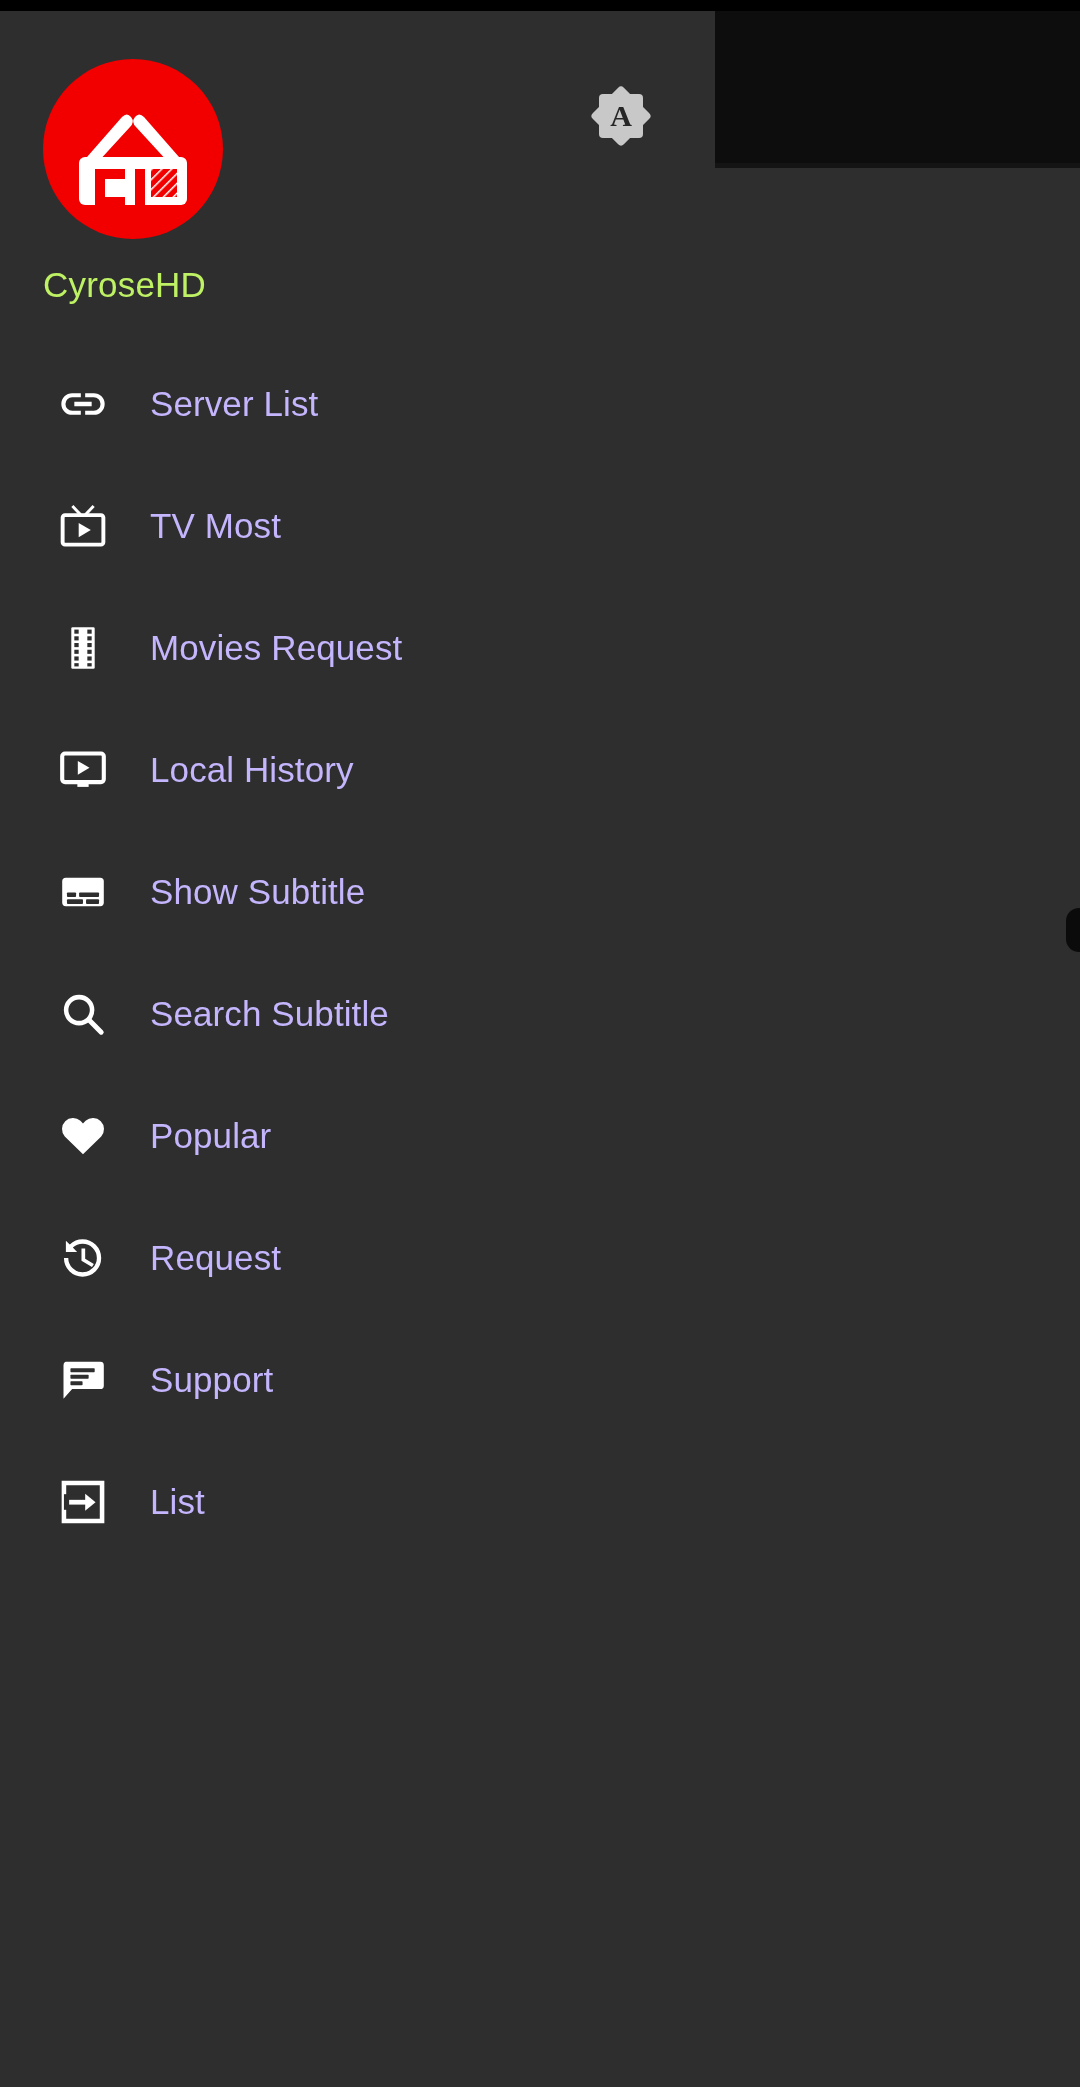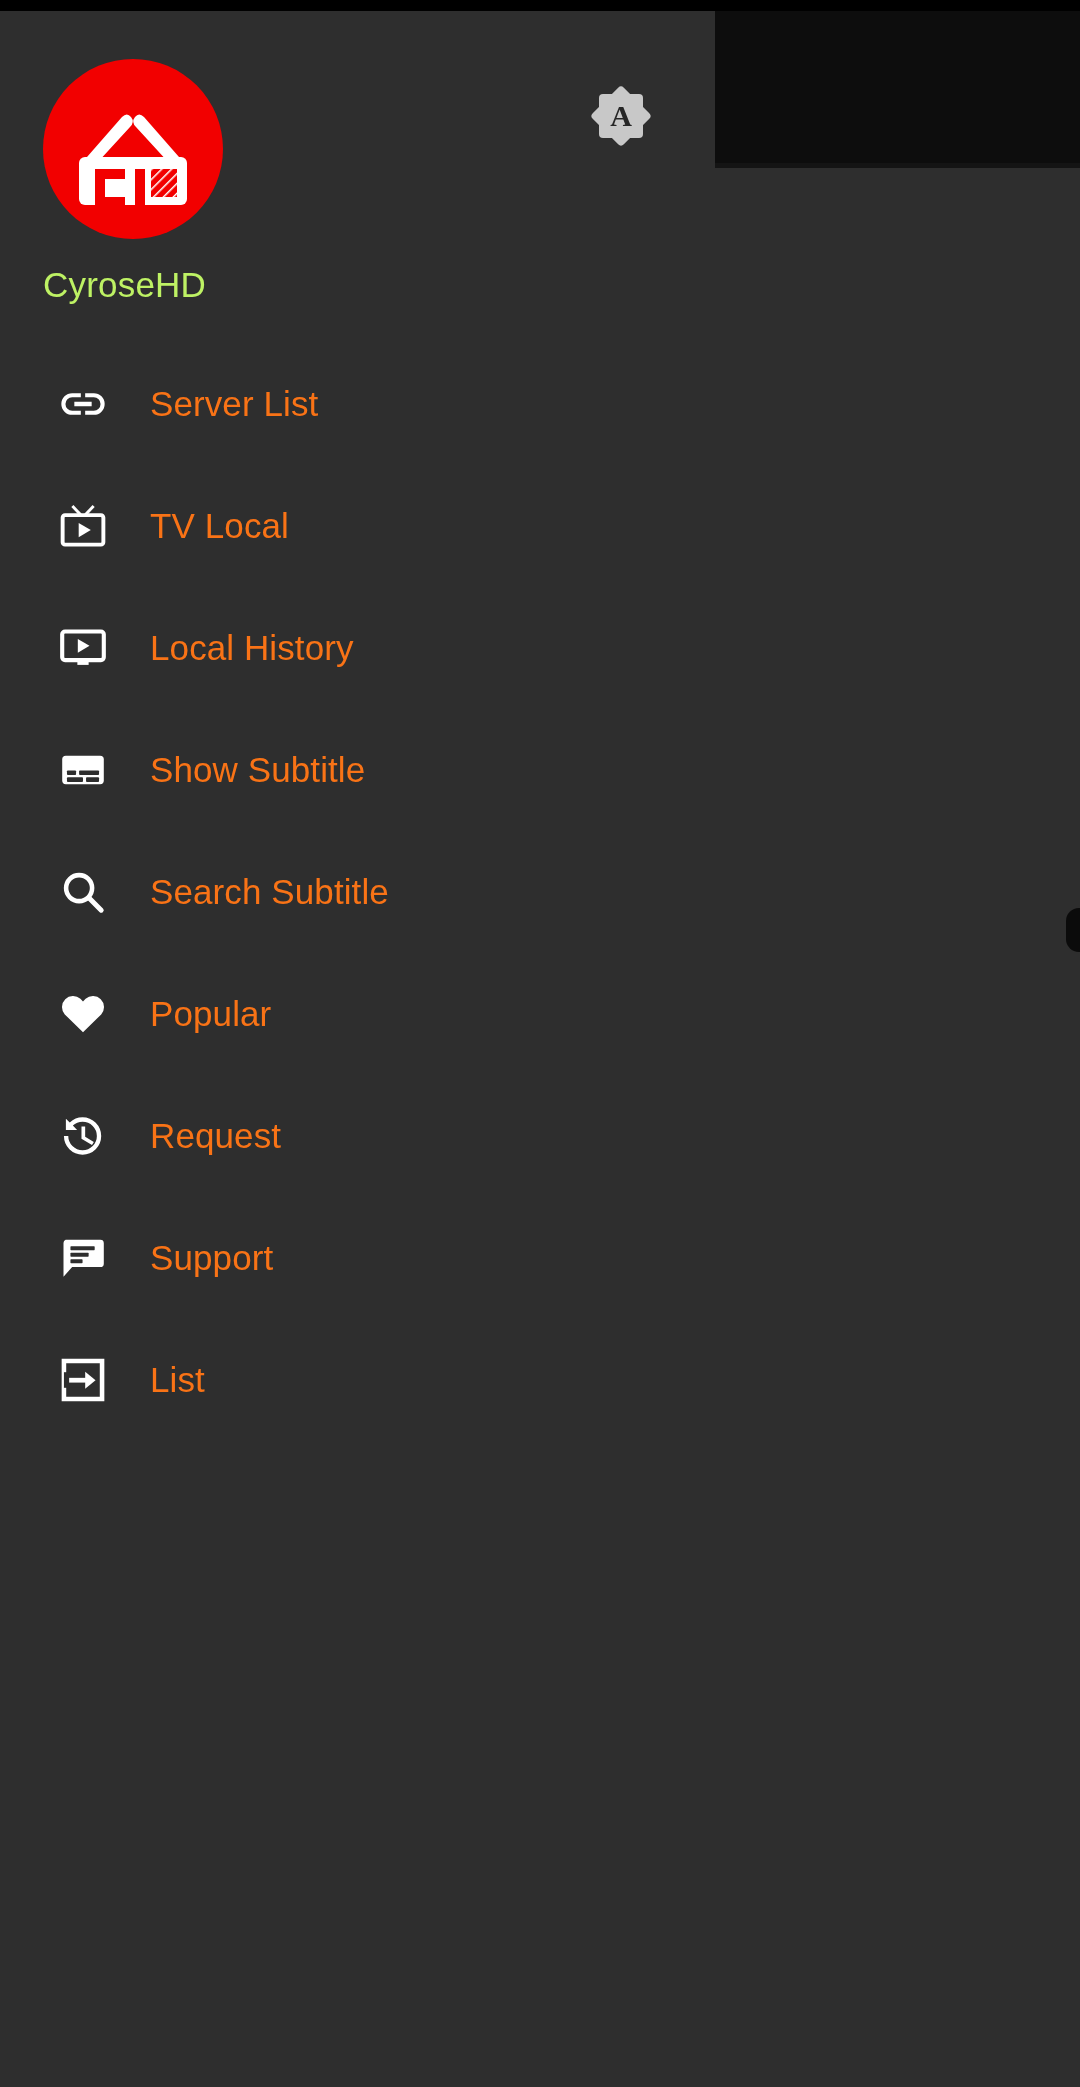--- a/index.html
+++ b/index.html
@@ -154,21 +154,21 @@
     width: 52px;
     height: 52px;
     flex: 0 0 52px;
     display: flex;
     align-items: center;
     justify-content: center;
   }
   .menu-icon svg { display: block; }
   .menu-label {
     margin-left: 41px;
-    color: #f97316;
+    color: #c4b5fd;
     font-size: 35px;
     letter-spacing: 0.1px;
     white-space: nowrap;
   }
 </style>
 </head>
 <body>
 
 <div id="screen">
 
@@ -235,23 +235,45 @@
 
       <div class="menu-item">
         <span class="menu-icon">
           <svg width="52" height="52" viewBox="0 0 24 24">
             <path d="M7.6 2.3 11.4 6.4 10.4 7.3 6.6 3.2z" fill="#ffffff"></path>
             <path d="M16.4 2.3 12.6 6.4l1.0.9 3.8-4.1z" fill="#ffffff"></path>
             <rect x="2.6" y="7.0" width="18.8" height="13.6" rx="1.1" fill="none" stroke="#ffffff" stroke-width="1.8"></rect>
             <path d="M10.0 10.6v6.6l5.6-3.3z" fill="#ffffff"></path>
           </svg>
         </span>
-        <span class="menu-label">TV Local</span>
-      </div>
-
+        <span class="menu-label">TV Most</span>
+      </div>
+
+      <div class="menu-item">
+        <span class="menu-icon">
+          <svg width="52" height="52" viewBox="0 0 24 24">
+            <rect x="6.6" y="2.4" width="10.8" height="19.2" rx="0.6" fill="#ffffff"></rect>
+            <g fill="#2e2e2e">
+              <rect x="8.0" y="3.5" width="2.0" height="1.9"></rect>
+              <rect x="8.0" y="6.6" width="2.0" height="1.9"></rect>
+              <rect x="8.0" y="9.7" width="2.0" height="1.9"></rect>
+              <rect x="8.0" y="12.8" width="2.0" height="1.9"></rect>
+              <rect x="8.0" y="15.9" width="2.0" height="1.9"></rect>
+              <rect x="8.0" y="19.0" width="2.0" height="1.5"></rect>
+              <rect x="14.0" y="3.5" width="2.0" height="1.9"></rect>
+              <rect x="14.0" y="6.6" width="2.0" height="1.9"></rect>
+              <rect x="14.0" y="9.7" width="2.0" height="1.9"></rect>
+              <rect x="14.0" y="12.8" width="2.0" height="1.9"></rect>
+              <rect x="14.0" y="15.9" width="2.0" height="1.9"></rect>
+              <rect x="14.0" y="19.0" width="2.0" height="1.5"></rect>
+            </g>
+          </svg>
+        </span>
+        <span class="menu-label">Movies Request</span>
+      </div>
 
       <div class="menu-item">
         <span class="menu-icon">
           <svg width="52" height="52" viewBox="0 0 24 24">
             <rect x="2.4" y="4.4" width="19.2" height="13.2" rx="1.3" fill="none" stroke="#ffffff" stroke-width="1.9"></rect>
             <path d="M9.6 7.8v6.4l5.4-3.2z" fill="#ffffff"></path>
             <rect x="9.4" y="17.6" width="5.2" height="2.2" fill="#ffffff"></rect>
           </svg>
         </span>
         <span class="menu-label">Local History</span>

